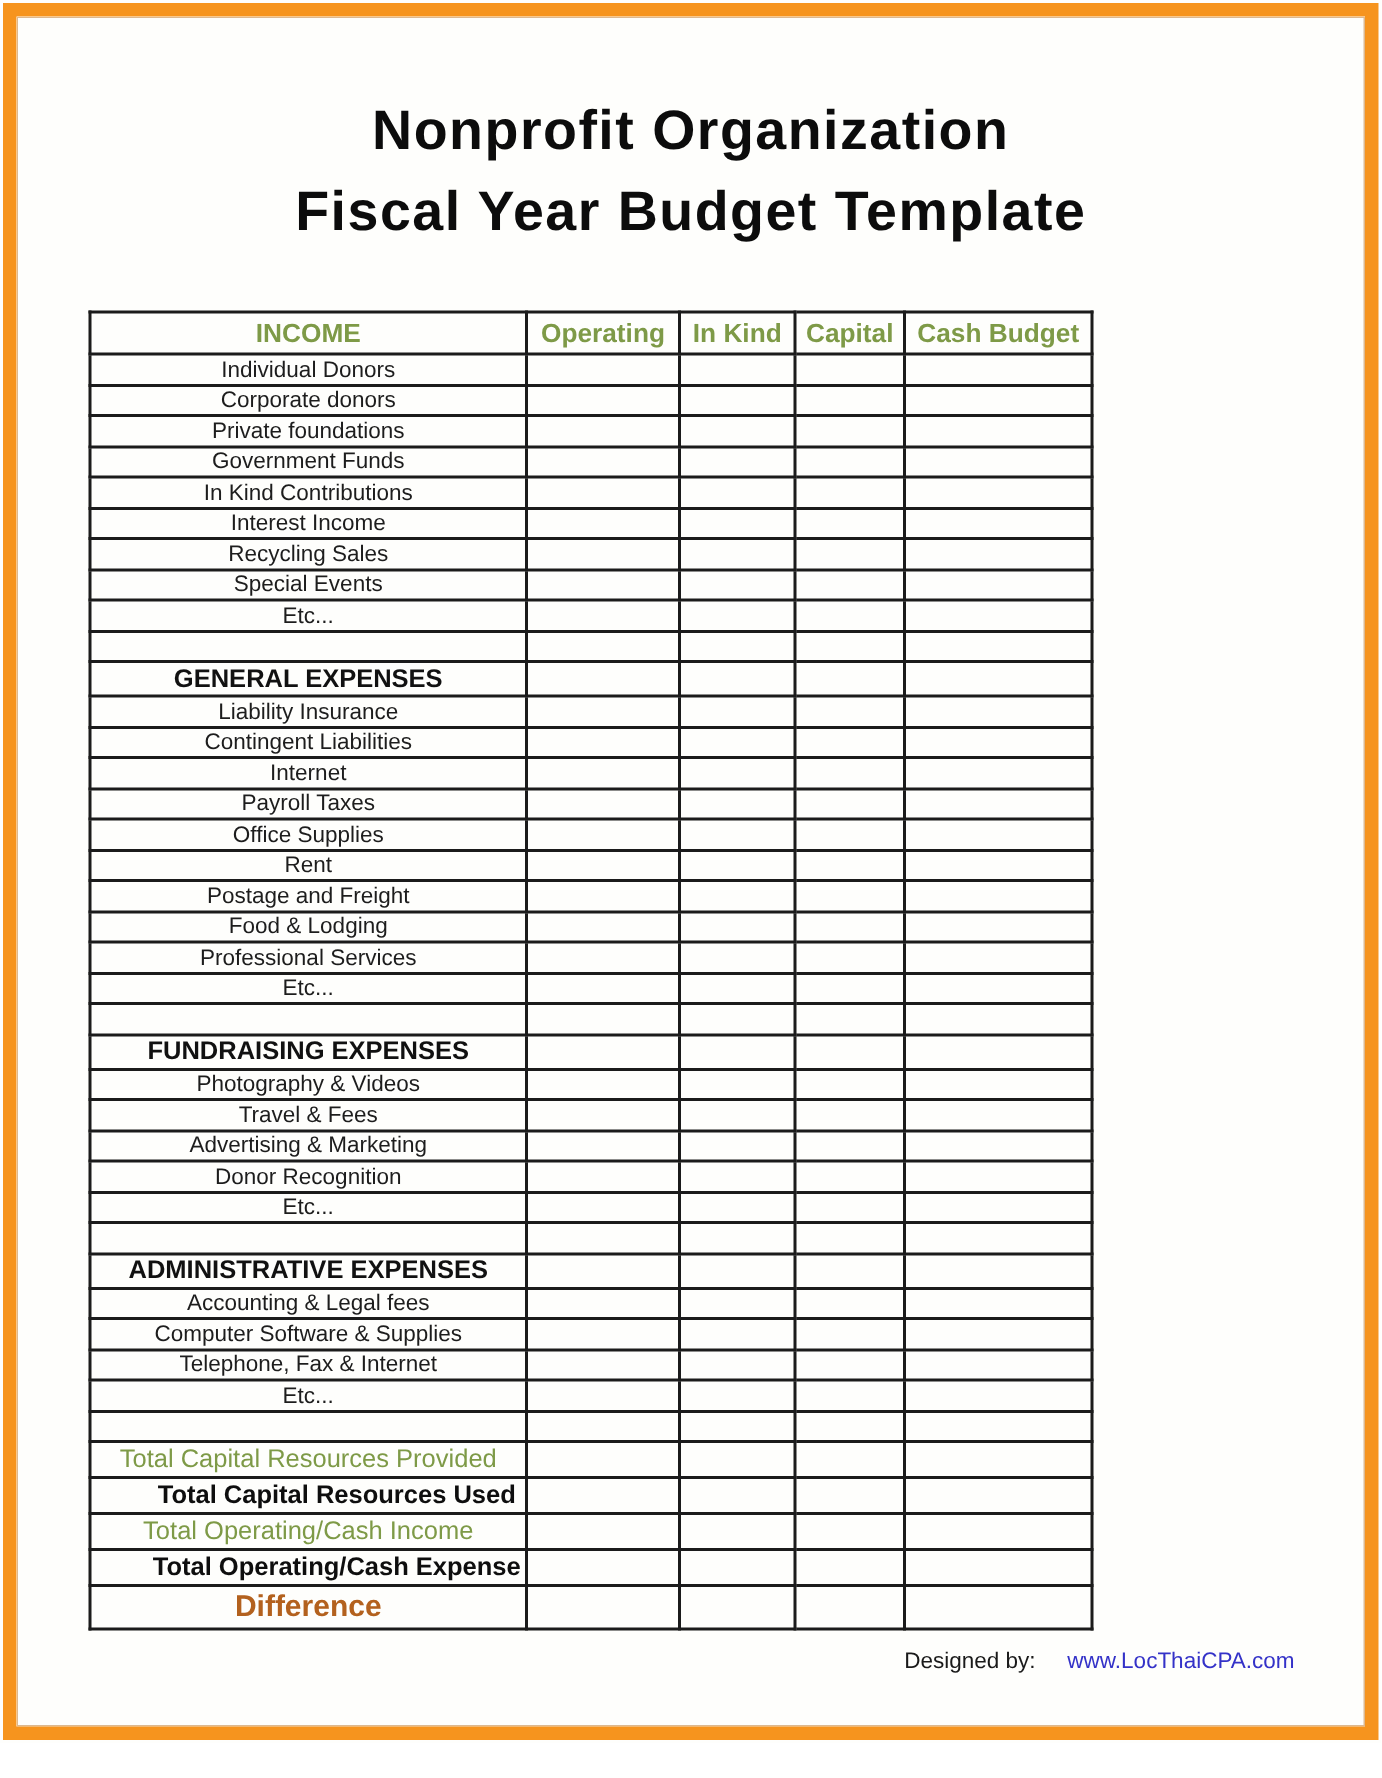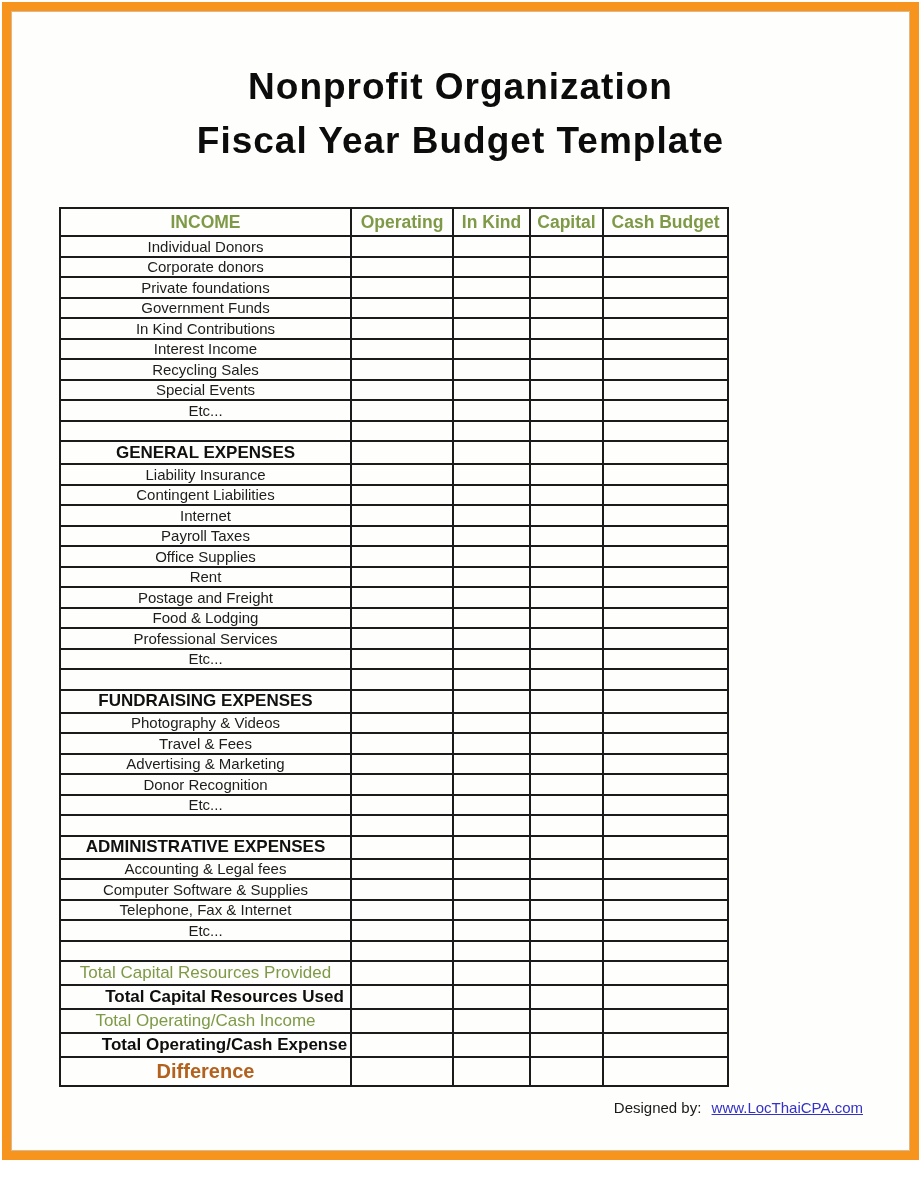--- a/index.html
+++ b/index.html
@@ -66,23 +66,22 @@
   .r-difference td { height: 27px; font-size: 20px; font-weight: bold; color: var(--difference-brown, #B3611E); border-radius: 11px; }
   .footer {
     position: absolute;
     top: 1099px;
     right: 58px;
     font-size: 15px;
     color: #1a1a1a;
   }
   .footer .designer-link {
     color: var(--link-blue, #3432C8);
-    text-decoration: underline;
     cursor: pointer;
-    margin-left: 6px;
+    margin-left: 17px;
   }
 </style>
 </head>
 <body>
 
 <div class="page">
   <div class="frame"></div>
 
   <div class="title-block">
     <div class="title-line">Nonprofit Organization</div>

